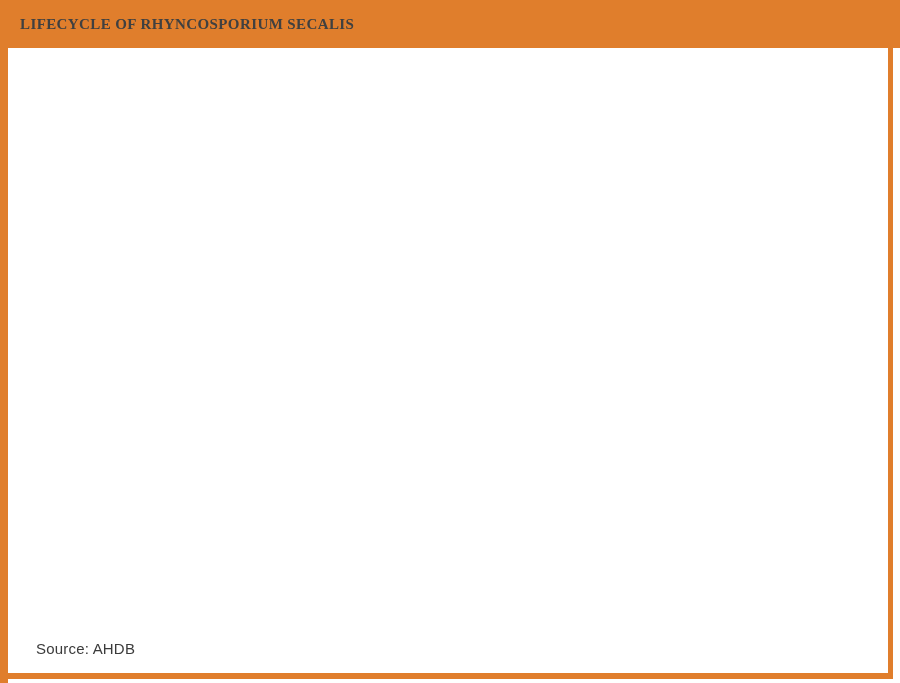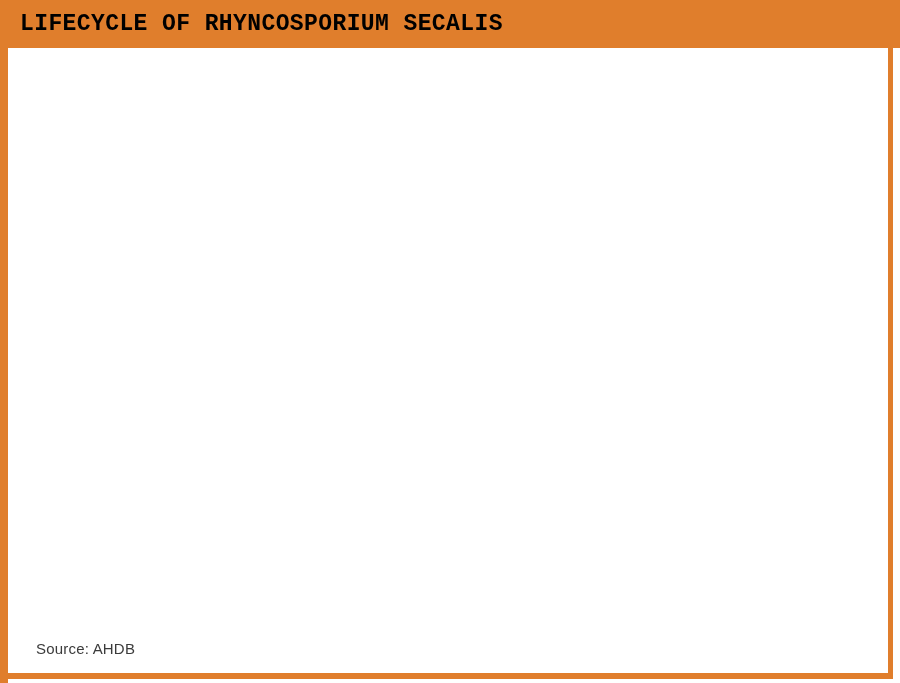--- a/index.html
+++ b/index.html
@@ -32,23 +32,23 @@
     width: 900px;
     height: 48px;
     background: #e07e2c;
     display: flex;
     align-items: center;
     box-sizing: border-box;
     padding-left: 20px;
   }
 
   .figure-title {
-    color: #000000;
-    font-family: Liberation Mono, monospace;
-    font-size: 23px;
+    color: #404040;
+    font-family: Liberation Serif, serif;
+    font-size: 15px;
     font-weight: bold;
     letter-spacing: 0.4px;
     line-height: 1;
     text-transform: uppercase;
     white-space: nowrap;
     margin: 0;
   }
 
   
   .frame-left {

